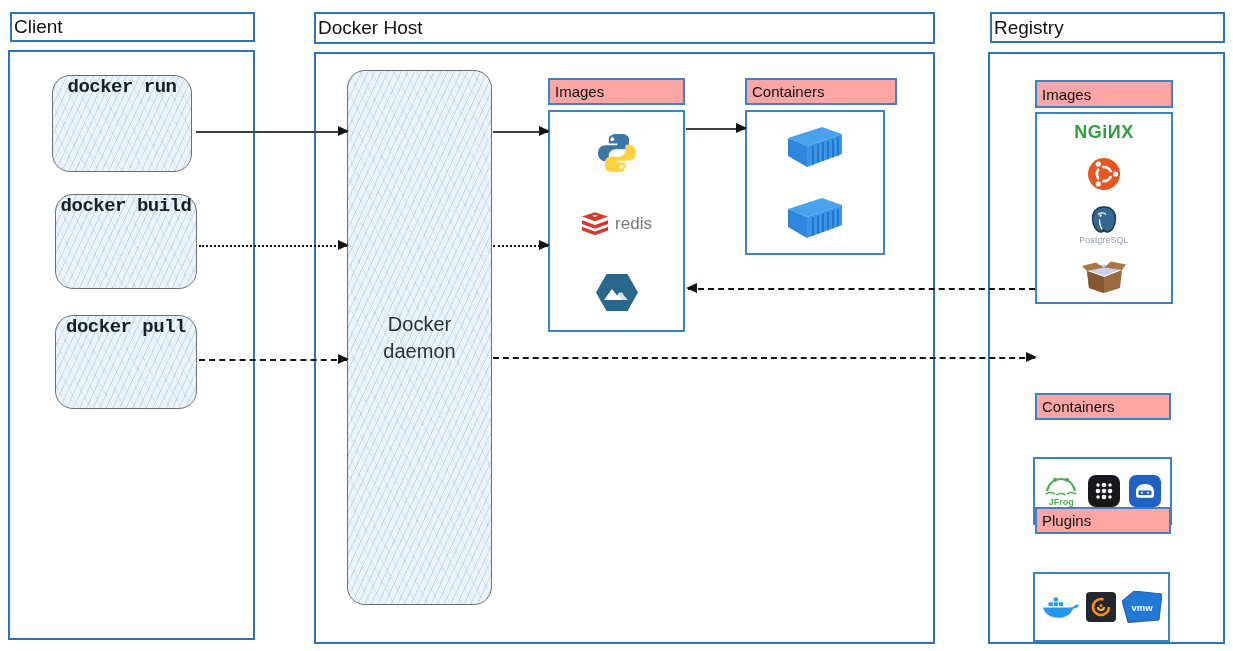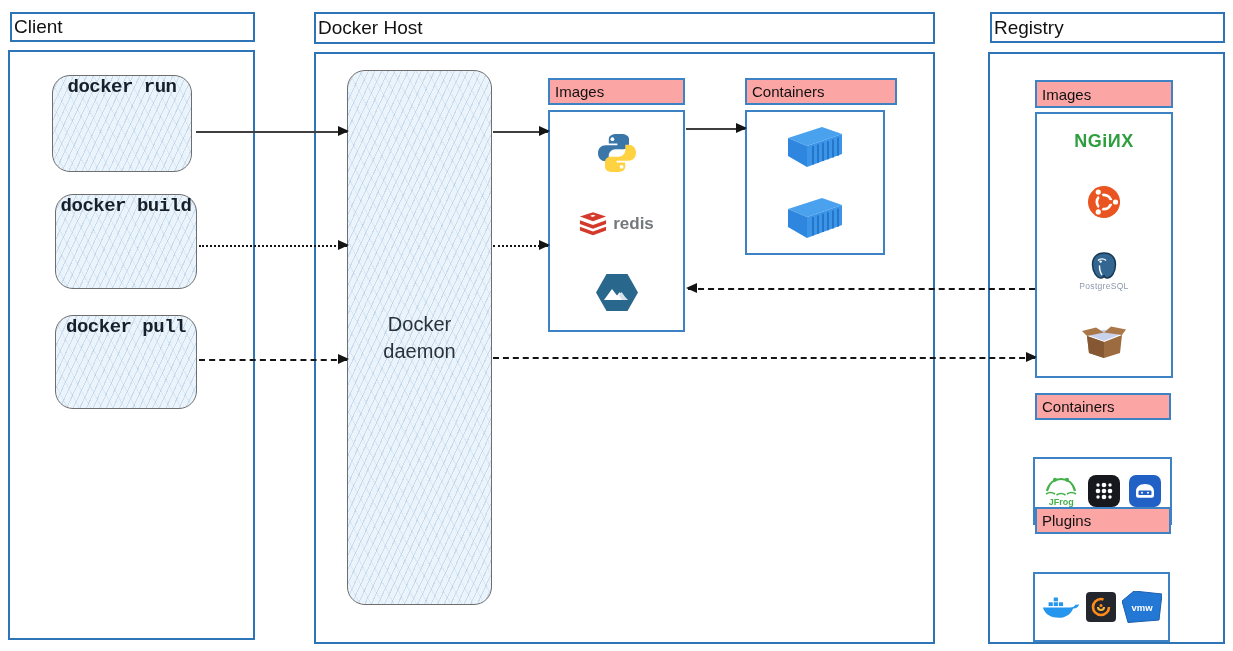--- a/index.html
+++ b/index.html
@@ -37,21 +37,21 @@
   .arrow .head{position:absolute;top:-6.6px;width:0;height:0;
                border-top:5.5px solid transparent;border-bottom:5.5px solid transparent;}
   .arrow .head.right{right:-2px;border-left:11px solid #141414;}
   .arrow .head.left{left:-2px;border-right:11px solid #141414;}
 
   
   .vstack{flex-direction:column;align-items:center;justify-content:space-around;}
   .hstack{flex-direction:row;align-items:center;justify-content:space-evenly;margin-top:32px;}
   .icon-cell{display:flex;flex-direction:column;align-items:center;justify-content:center;}
   .redis-row{display:flex;flex-direction:row;align-items:center;gap:6px;}
-  .redis-label{font-size:17px;color:#74797c;font-weight:bold;}
+  .redis-label{font-size:17px;color:#74797c;}
   .nginx-word{font-weight:800;font-size:18px;color:#2f9e3f;letter-spacing:.5px;}
   .pg-label{font-size:8.5px;color:#8e99ad;margin-top:1px;letter-spacing:.3px;}
   .jfrog-label{font-size:9px;font-weight:700;color:#43b049;margin-top:-1px;}
 </style>
 </head>
 <body>
 
 <div class="canvas">
 
   <div class="titlebar" style="left:10px;top:12px;width:245px;height:30px">
@@ -151,21 +151,21 @@
   </div>
 
   <div class="titlebar" style="left:990px;top:12px;width:235px;height:31px">
     <span>Registry</span>
   </div>
   <div class="panel" style="left:988px;top:52px;width:237px;height:592px"></div>
 
   <div class="subtitle" style="left:1035px;top:80px;width:138px;height:28px">
     <span>Images</span>
   </div>
-  <div class="subbox vstack" style="left:1035px;top:112px;width:138px;height:266px">
+  <div class="subbox vstack" style="left:1035px;top:112px;width:138px;height:192px">
     <span class="icon-cell">
       <span class="nginx-word">NGiИX</span>
     </span>
     <span class="icon-cell">
       <svg width="32" height="32" viewBox="0 0 32 32">
         <circle cx="16" cy="16" r="16" fill="#e95420"></circle>
         <circle cx="16" cy="16" r="7.2" fill="none" stroke="#fff" stroke-width="2.7"></circle>
         <g stroke="#e95420" stroke-width="3.8">
           <line x1="16" y1="16" x2="32" y2="16"></line>
           <line x1="16" y1="16" x2="8" y2="29.9"></line>

